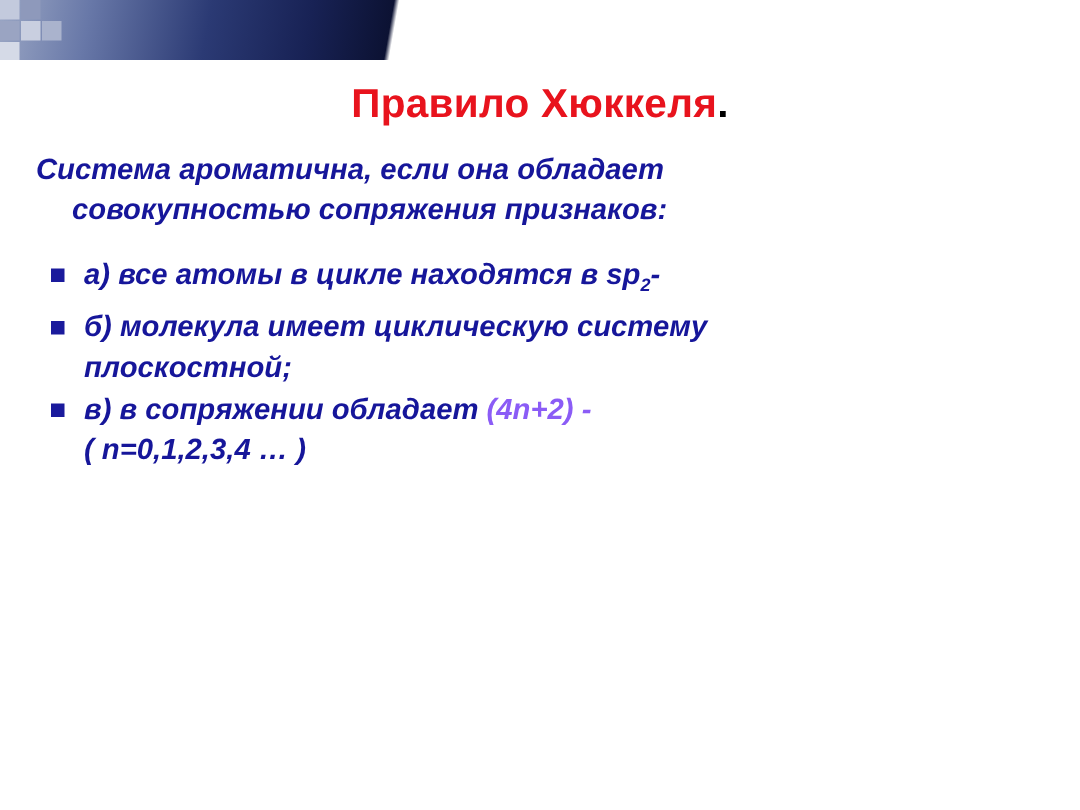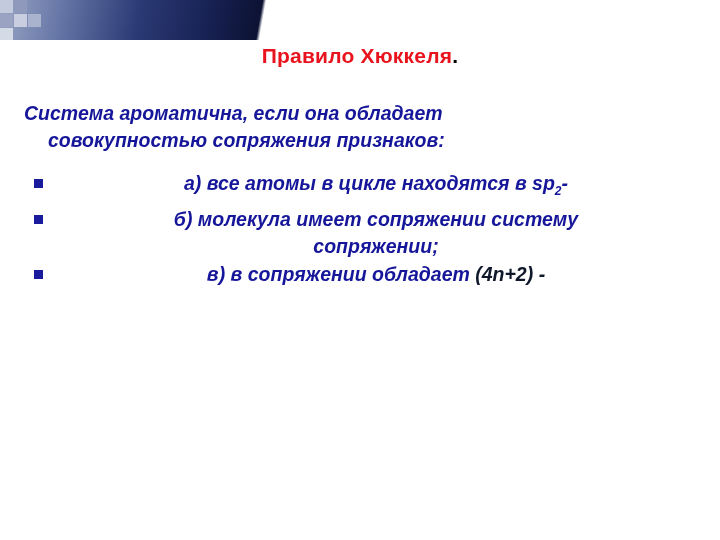--- a/index.html
+++ b/index.html
@@ -43,25 +43,25 @@
   }
   .corner-deco .sq1 { left: 0px;  top: 0px;  width: 13px; height: 13px; background:#c3cadd; }
   .corner-deco .sq2 { left: 14px; top: 0px;  width: 13px; height: 13px; background:#8e99bb; }
   .corner-deco .sq3 { left: 0px;  top: 14px; width: 13px; height: 13px; background:#9aa4c2; }
   .corner-deco .sq4 { left: 14px; top: 14px; width: 13px; height: 13px; background:#c9cfe0; }
   .corner-deco .sq5 { left: 28px; top: 14px; width: 13px; height: 13px; background:#aab3cd; }
   .corner-deco .sq6 { left: 0px;  top: 28px; width: 13px; height: 12px; background:#d5dae7; }
 
   .title {
     position: absolute;
-    top: 44px;
+    top: 54px;
     left: 0;
     width: 720px;
     text-align: center;
-    font-size: 21px;
+    font-size: 27px;
     font-weight: bold;
     color: #e8131d;
     letter-spacing: 0.2px;
   }
   .title .dot {
     color: #000000;
     font-weight: bold;
   }
 
   .body-block {
@@ -83,21 +83,20 @@
   }
   .lead .l2 {
     display: block;
     padding-left: 24px;
   }
 
   ul.points {
     list-style: none;
     margin: 0;
     padding: 0;
-    text-align: center;
   }
   ul.points > li {
     position: relative;
     padding-left: 32px;
     margin-top: 1px;
   }
   ul.points > li .bullet {
     position: absolute;
     left: 10px;
     top: 9px;
@@ -108,21 +107,21 @@
   .sub {
     font-size: 12px;
     vertical-align: sub;
   }
   .sym {
     font-family: "DejaVu Serif", serif;
     font-style: italic;
     font-weight: bold;
   }
   .red {
-    color: #0f172a;
+    color: #8b5cf6;
   }
   .ind {
     display: block;
     padding-left: 0px;
   }
 </style>
 </head>
 <body>
 
 <div class="slide">
@@ -150,24 +149,25 @@
 
     <ul class="points">
 
       <li>
         <span class="bullet"></span>
         <span class="ind"><span>а) все атомы в цикле находятся в sp</span><span class="sub">2</span><span>-</span></span>
       </li>
 
       <li>
         <span class="bullet"></span>
-        <span class="ind">б) молекула имеет  сопряжении систему</span>
-        <span class="ind">сопряжении;</span>
+        <span class="ind">б) молекула имеет  циклическую систему</span>
+        <span class="ind">плоскостной;</span>
       </li>
 
       <li>
         <span class="bullet"></span>
         <span class="ind"><span>в) в сопряжении обладает </span><span class="red">(4n+2) -</span></span>
+        <span class="ind">( n=0,1,2,3,4 … )</span>
       </li>
 
     </ul>
   </div>
 </div>
 
 </body></html>

